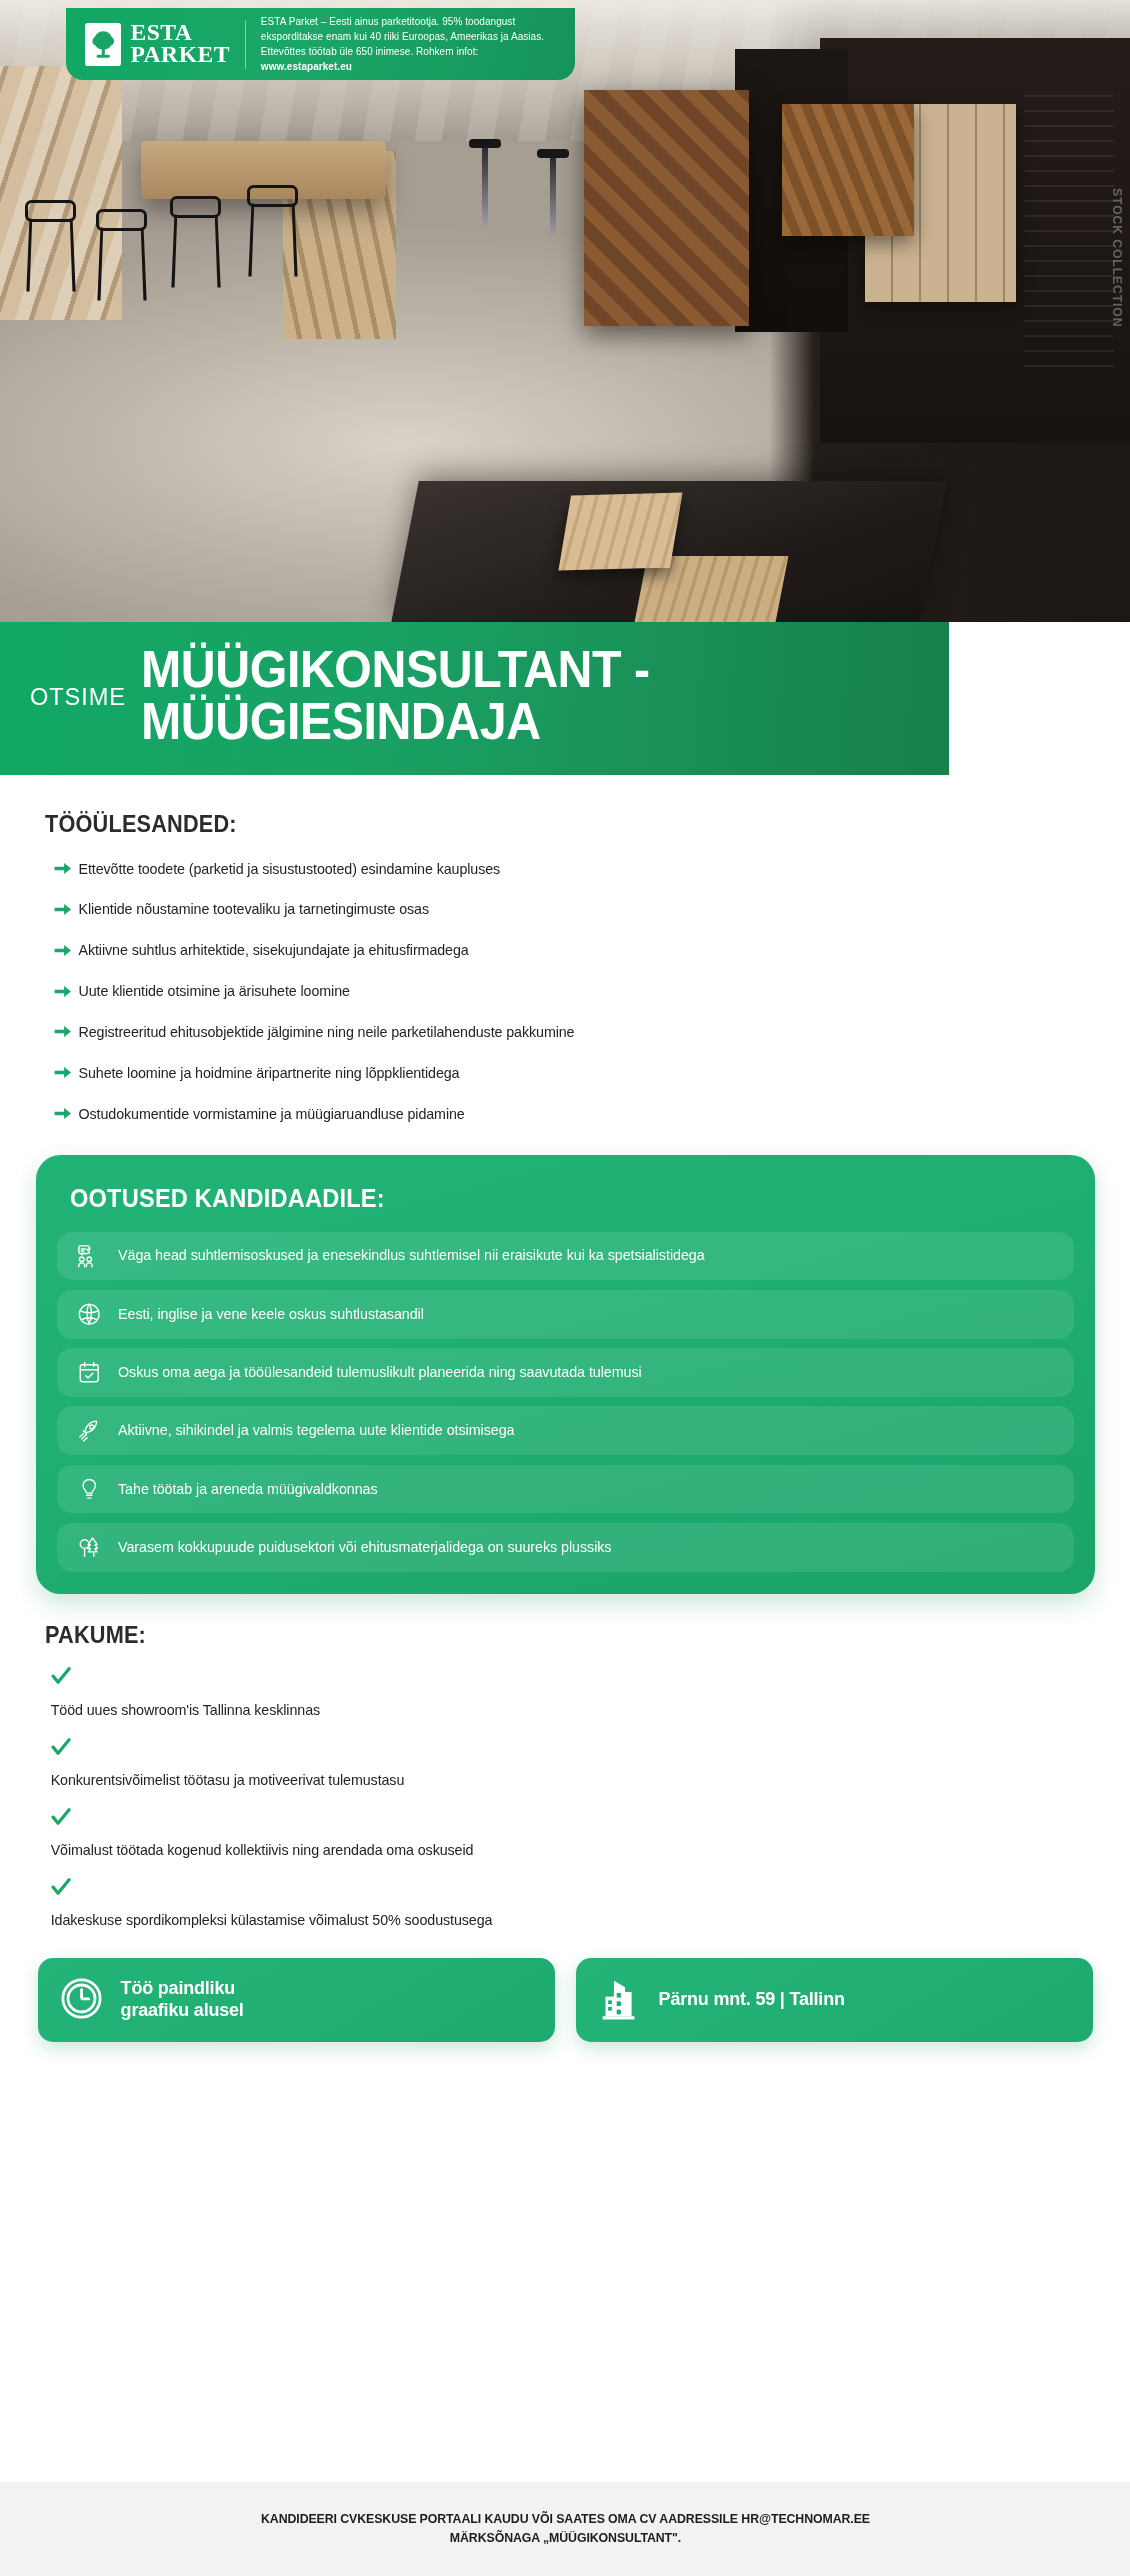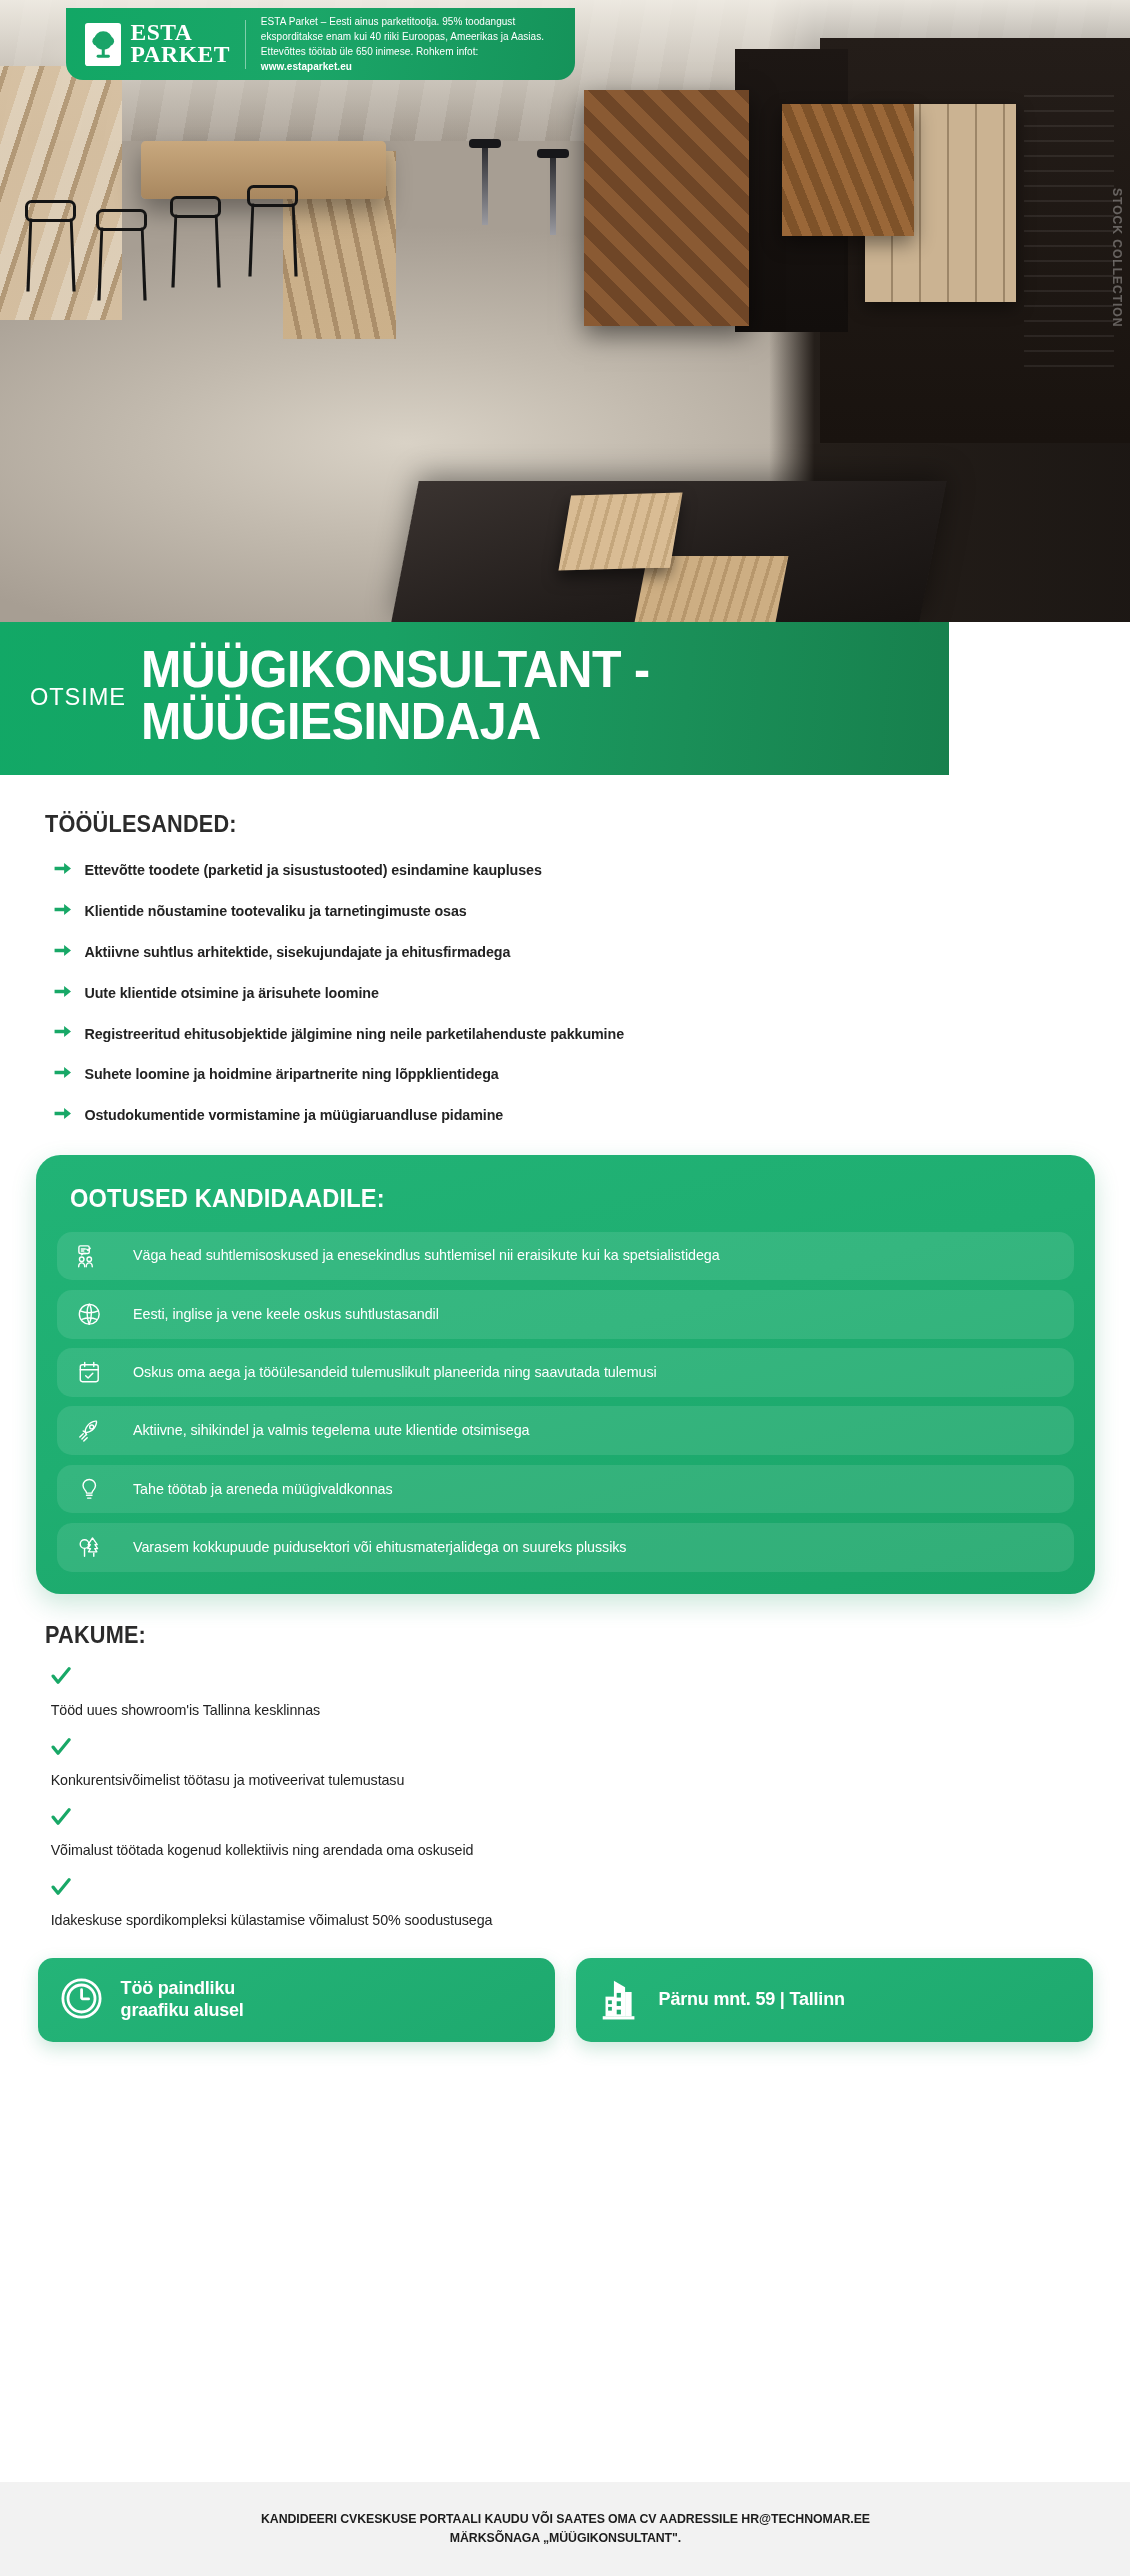--- a/index.html
+++ b/index.html
@@ -228,25 +228,24 @@
     font-weight: 700;
     color: #2b2b2b;
     letter-spacing: 0.2px;
     transform: scaleX(.92);
     transform-origin: left center;
   }
 
   .task-list { margin-top: 21px; }
   .task-item {
     display: flex;
-    align-items: flex-end;
-    gap: 13px;
+    align-items: center;
+    gap: 7px;
     margin-bottom: 20px;
     padding-left: 7.5px;
-    font-weight: bold;
   }
   .task-text {
     font-size: 14.3px;
     color: #232323;
     line-height: 1.25;
     letter-spacing: -0.1px;
   }
   .arrow-icon { flex: 0 0 auto; margin-top: 0.9px; }
 
   
@@ -262,21 +261,21 @@
     font-size: 25.4px;
     font-weight: 700;
     letter-spacing: 0.2px;
     margin: 3.8px 0 19px 13px;
     transform: scaleX(.93);
     transform-origin: left center;
   }
   .expect-row {
     display: flex;
     align-items: center;
-    gap: 31px;
+    gap: 16px;
     background: rgba(255,255,255,.10);
     border-radius: 15px;
     padding: 12.2px 19px;
     margin-bottom: 9.4px;
     min-height: 47px;
   }
   .expect-row:last-child { margin-bottom: 0; }
   .expect-text {
     color: #ffffff;
     font-size: 14.3px;

